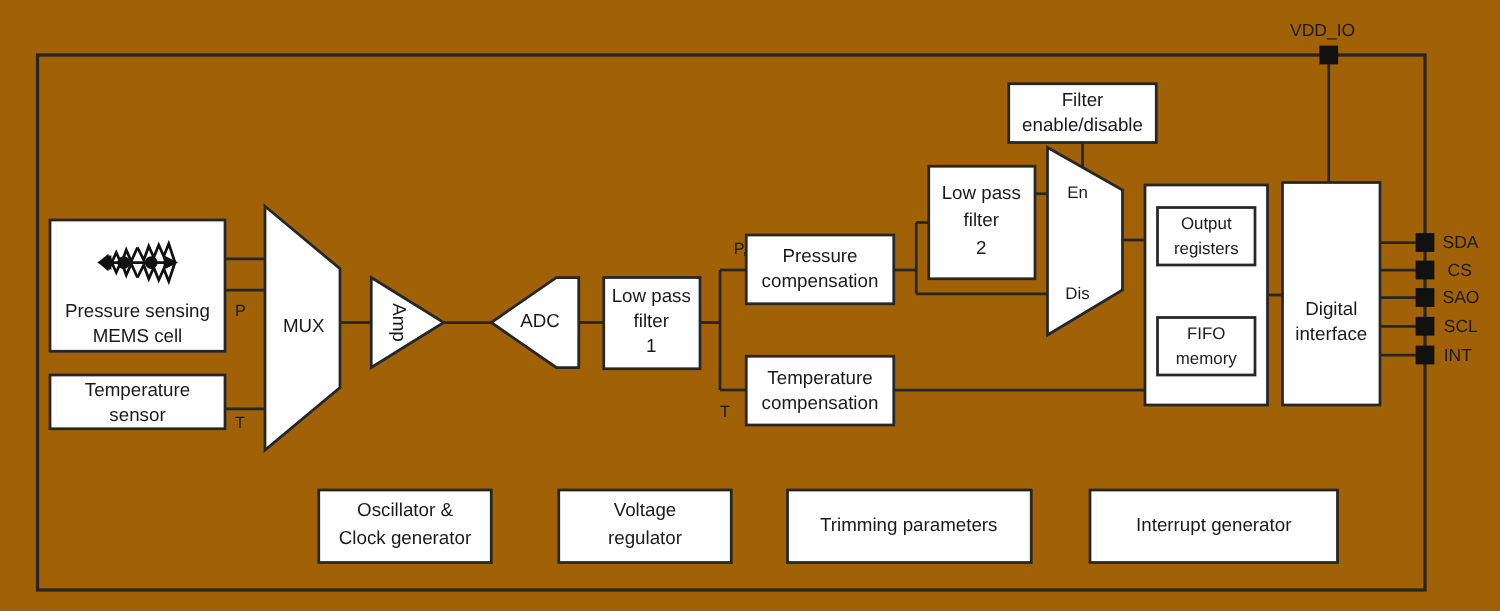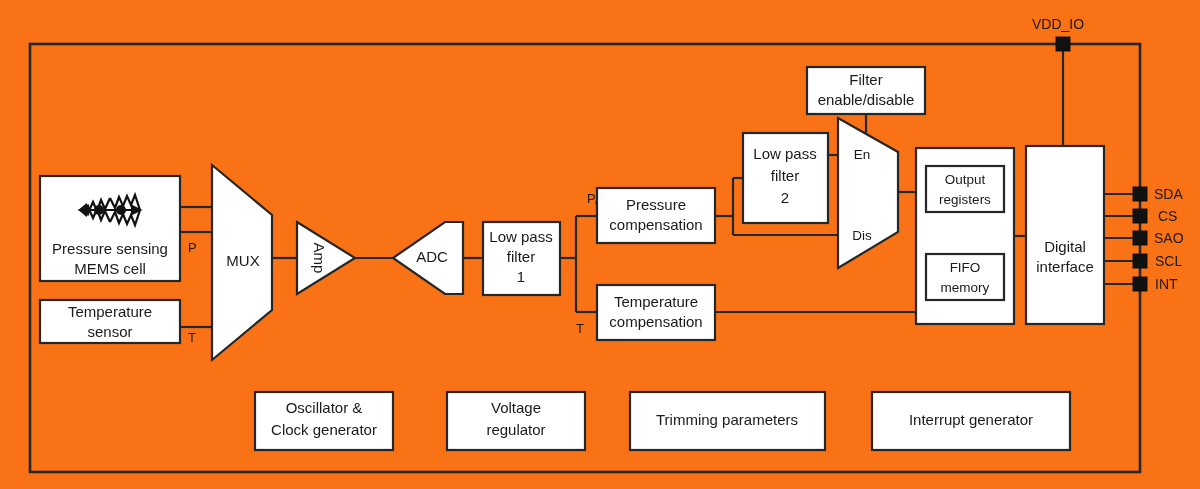--- a/index.html
+++ b/index.html
@@ -4,21 +4,21 @@
 <style>
   html, body {
     margin: 0;
     padding: 0;
     background: #ffffff;
   }
   #root {
     position: relative;
     width: 1200px;
     height: 489px;
-    background: #f97316;
+    background: #a16207;
     font-family: "Liberation Sans", sans-serif;
     overflow: hidden;
   }
   svg { display: block; }
   .shape {
     fill: #ffffff;
     stroke: #262626;
     stroke-width: 2.2;
   }
   .wire {

